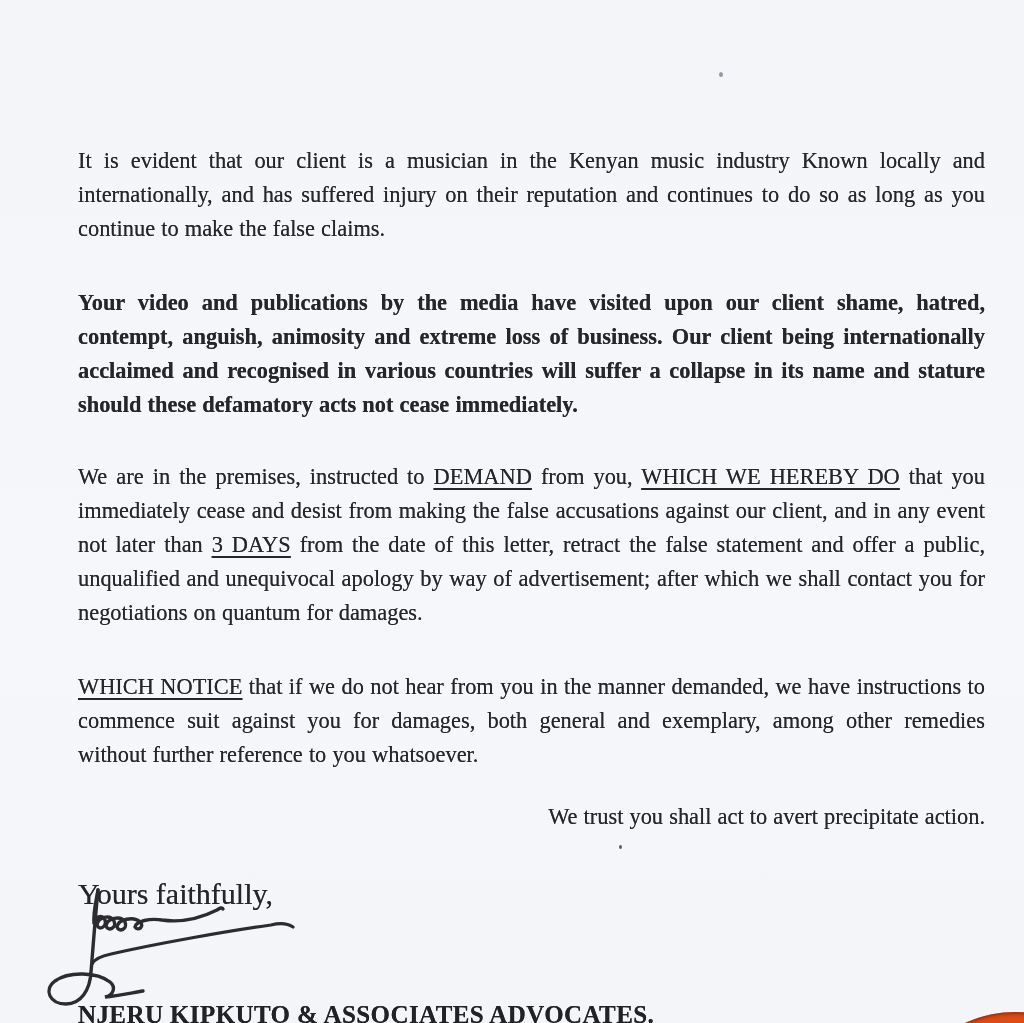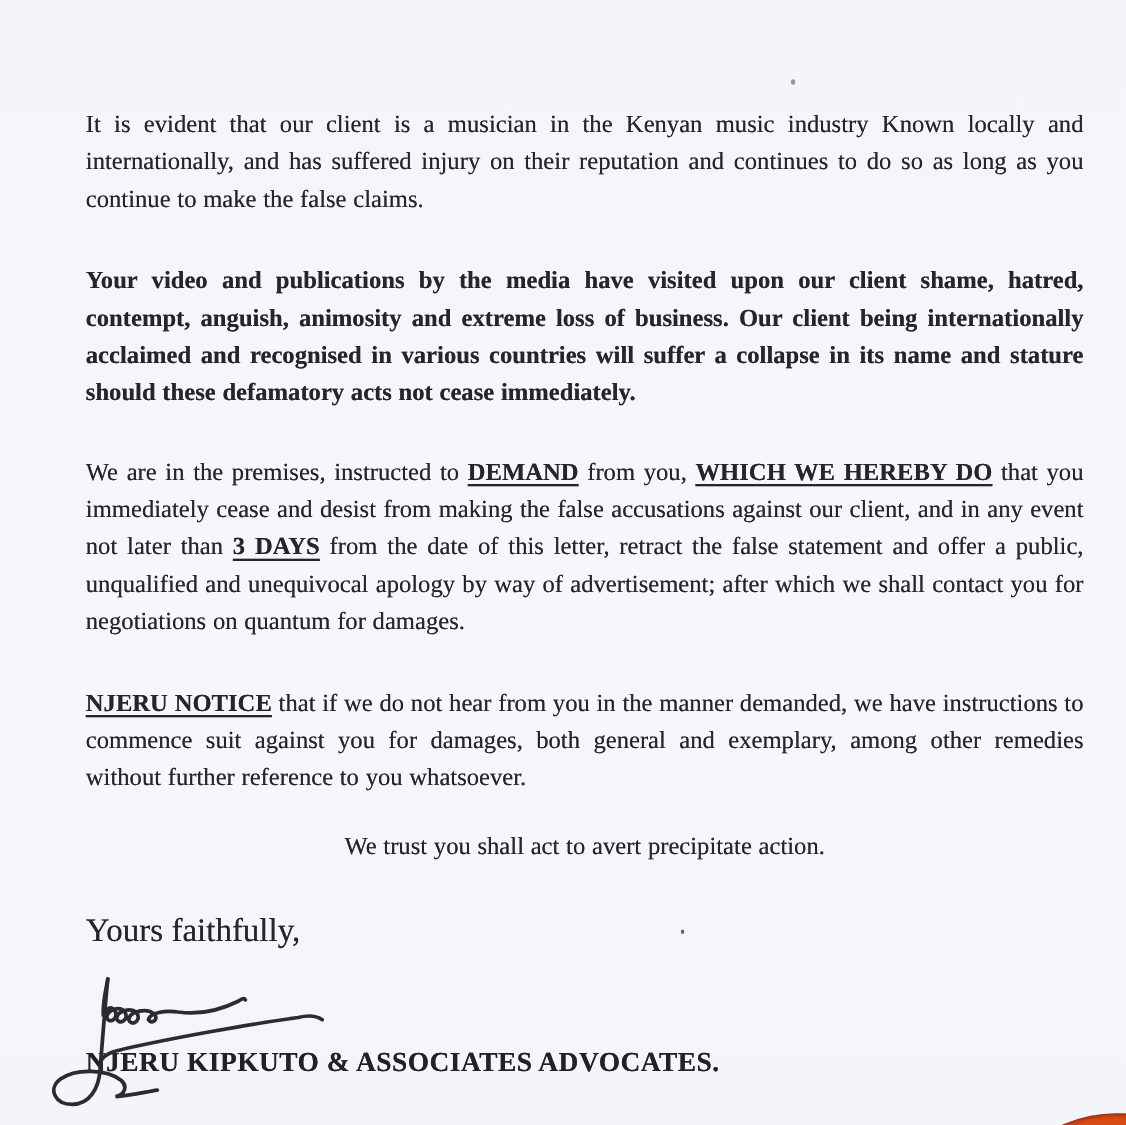--- a/index.html
+++ b/index.html
@@ -13,36 +13,37 @@
     overflow: hidden;
     background: linear-gradient(180deg, #f3f5f8 0%, #f5f7fa 60%, #f3f5f8 100%);
     font-family: "Liberation Serif", serif;
     color: #26262a;
   }
   .page {
     position: absolute;
     inset: 0;
     padding: 96px 39px 0 78px;
     box-sizing: border-box;
+    margin-top: 48px;
   }
   .para {
     margin: 0;
     font-size: 22.4px;
     line-height: 34px;
     text-align: justify;
     text-shadow: 0 0 0.6px rgba(35,35,40,0.75);
     word-spacing: 0.5px;
   }
-  .para.no-justify { text-align: center; }
+  .para.no-justify { text-align: right; }
   .mb-a { margin-bottom: 40px; }
   .mb-b { margin-bottom: 38px; font-weight: bold; }
   .mb-c { margin-bottom: 28px; }
   .mb-d { margin-bottom: 43px; }
   .em {
-    font-weight: 700;
+    font-weight: 400;
     text-decoration: underline;
     text-decoration-thickness: 2.2px;
     text-underline-offset: 4px;
   }
   .closing {
     margin: 0;
     font-size: 30px;
     line-height: 34px;
     text-shadow: 0 0 0.6px rgba(35,35,40,0.75);
   }
@@ -85,21 +86,21 @@
 <body>
 
 <div class="page">
 
   <p class="para mb-a"><span>It is evident that our client is a musician in the Kenyan music industry Known locally and internationally, and has suffered injury on their reputation and continues to do so as long as you continue to make the false claims.</span></p>
 
   <p class="para mb-b"><span>Your video and publications by the media have visited upon our client shame, hatred, contempt, anguish, animosity and extreme loss of business. Our client being internationally acclaimed and recognised in various countries will suffer a collapse in its name and stature should these defamatory acts not cease immediately.</span></p>
 
   <p class="para mb-a"><span>We are in the premises, instructed to </span><span class="em">DEMAND</span><span> from you, </span><span class="em">WHICH WE HEREBY DO</span><span> that you immediately cease and desist from making the false accusations against our client, and in any event not later than </span><span class="em">3 DAYS</span><span> from the date of this letter, retract the false statement and offer a public, unqualified and unequivocal apology by way of advertisement; after which we shall contact you for negotiations on quantum for damages.</span></p>
 
-  <p class="para mb-c"><span class="em">NJERU NOTICE</span><span> that if we do not hear from you in the manner demanded, we have instructions to commence suit against you for damages, both general and exemplary, among other remedies without further reference to you whatsoever.</span></p>
+  <p class="para mb-c"><span class="em">WHICH NOTICE</span><span> that if we do not hear from you in the manner demanded, we have instructions to commence suit against you for damages, both general and exemplary, among other remedies without further reference to you whatsoever.</span></p>
 
   <p class="para no-justify mb-d"><span>We trust you shall act to avert precipitate action.</span></p>
 
   <p class="closing">Yours faithfully,</p>
 
   <p class="firm">NJERU KIPKUTO &amp; ASSOCIATES ADVOCATES.</p>
 
 </div>
 
 <svg class="signature-svg" viewBox="0 0 270 140" fill="none">

